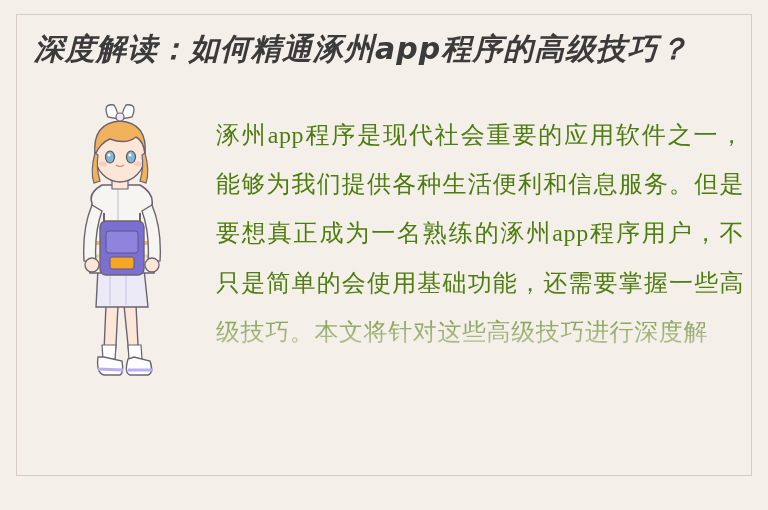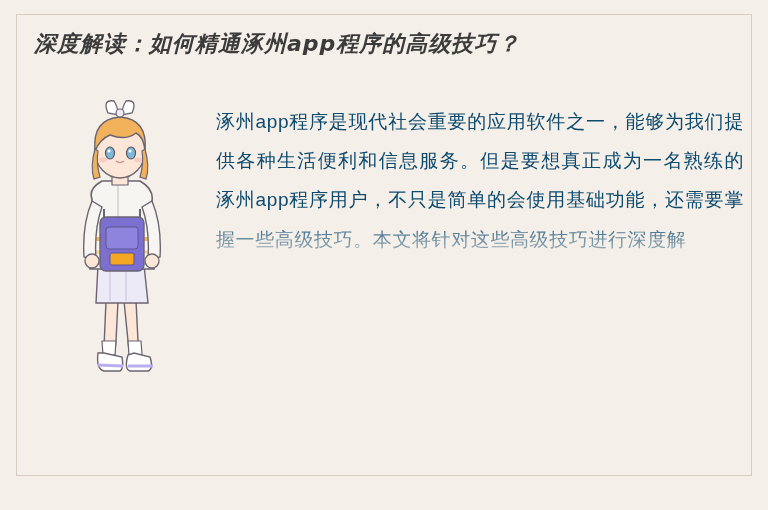--- a/index.html
+++ b/index.html
@@ -32,47 +32,47 @@
   }
   .content {
     position: absolute;
     left: 30px;
     top: 28px;
     right: 24px;
     bottom: 10px;
   }
   .title {
     font-family: "DejaVu Sans", sans-serif;
-    font-size: 22px;
+    font-size: 30px;
     line-height: 1.42;
     font-weight: 700;
     color: #3b3b3b;
     letter-spacing: 1px;
     font-style: italic;
-    margin: 0 0 24px 0;
+    margin: 0 0 16px 0;
     padding-left: 4px;
     white-space: pre-wrap;
   }
   .body-row {
     display: flex;
     align-items: flex-start;
   }
   .illustration {
     width: 140px;
     flex: 0 0 140px;
     margin-left: 18px;
     margin-top: 6px;
   }
   .article-text {
     flex: 1 1 auto;
     margin-left: 28px;
-    font-family: Liberation Sans, sans-serif;
-    font-size: 19px;
+    font-family: Liberation Serif, serif;
+    font-size: 24px;
     line-height: 2.06;
-    color: #0c4a6e;
+    color: #4d7c0f;
     letter-spacing: 0.6px;
     text-align: justify;
     -webkit-mask-image: linear-gradient(to bottom, #000 72%, rgba(0,0,0,0.25) 100%);
     mask-image: linear-gradient(to bottom, #000 72%, rgba(0,0,0,0.25) 100%);
   }
   svg { display: block; }
 </style>
 </head>
 <body>
 

